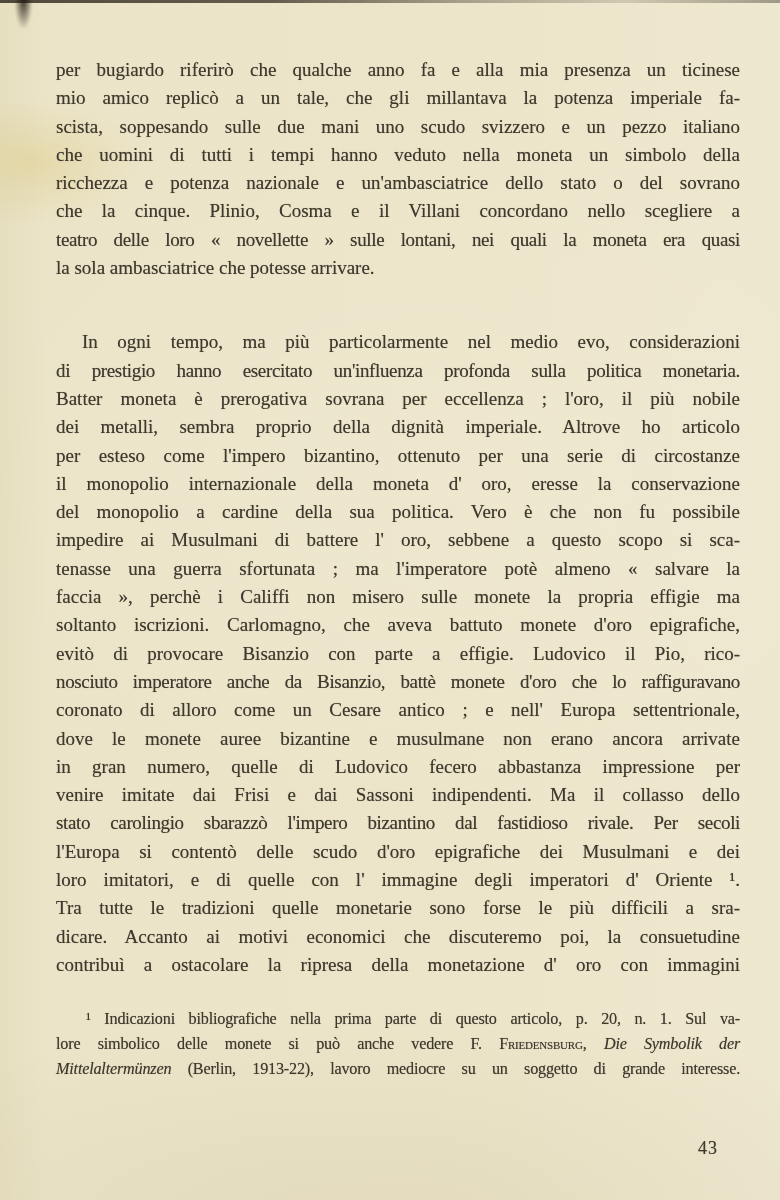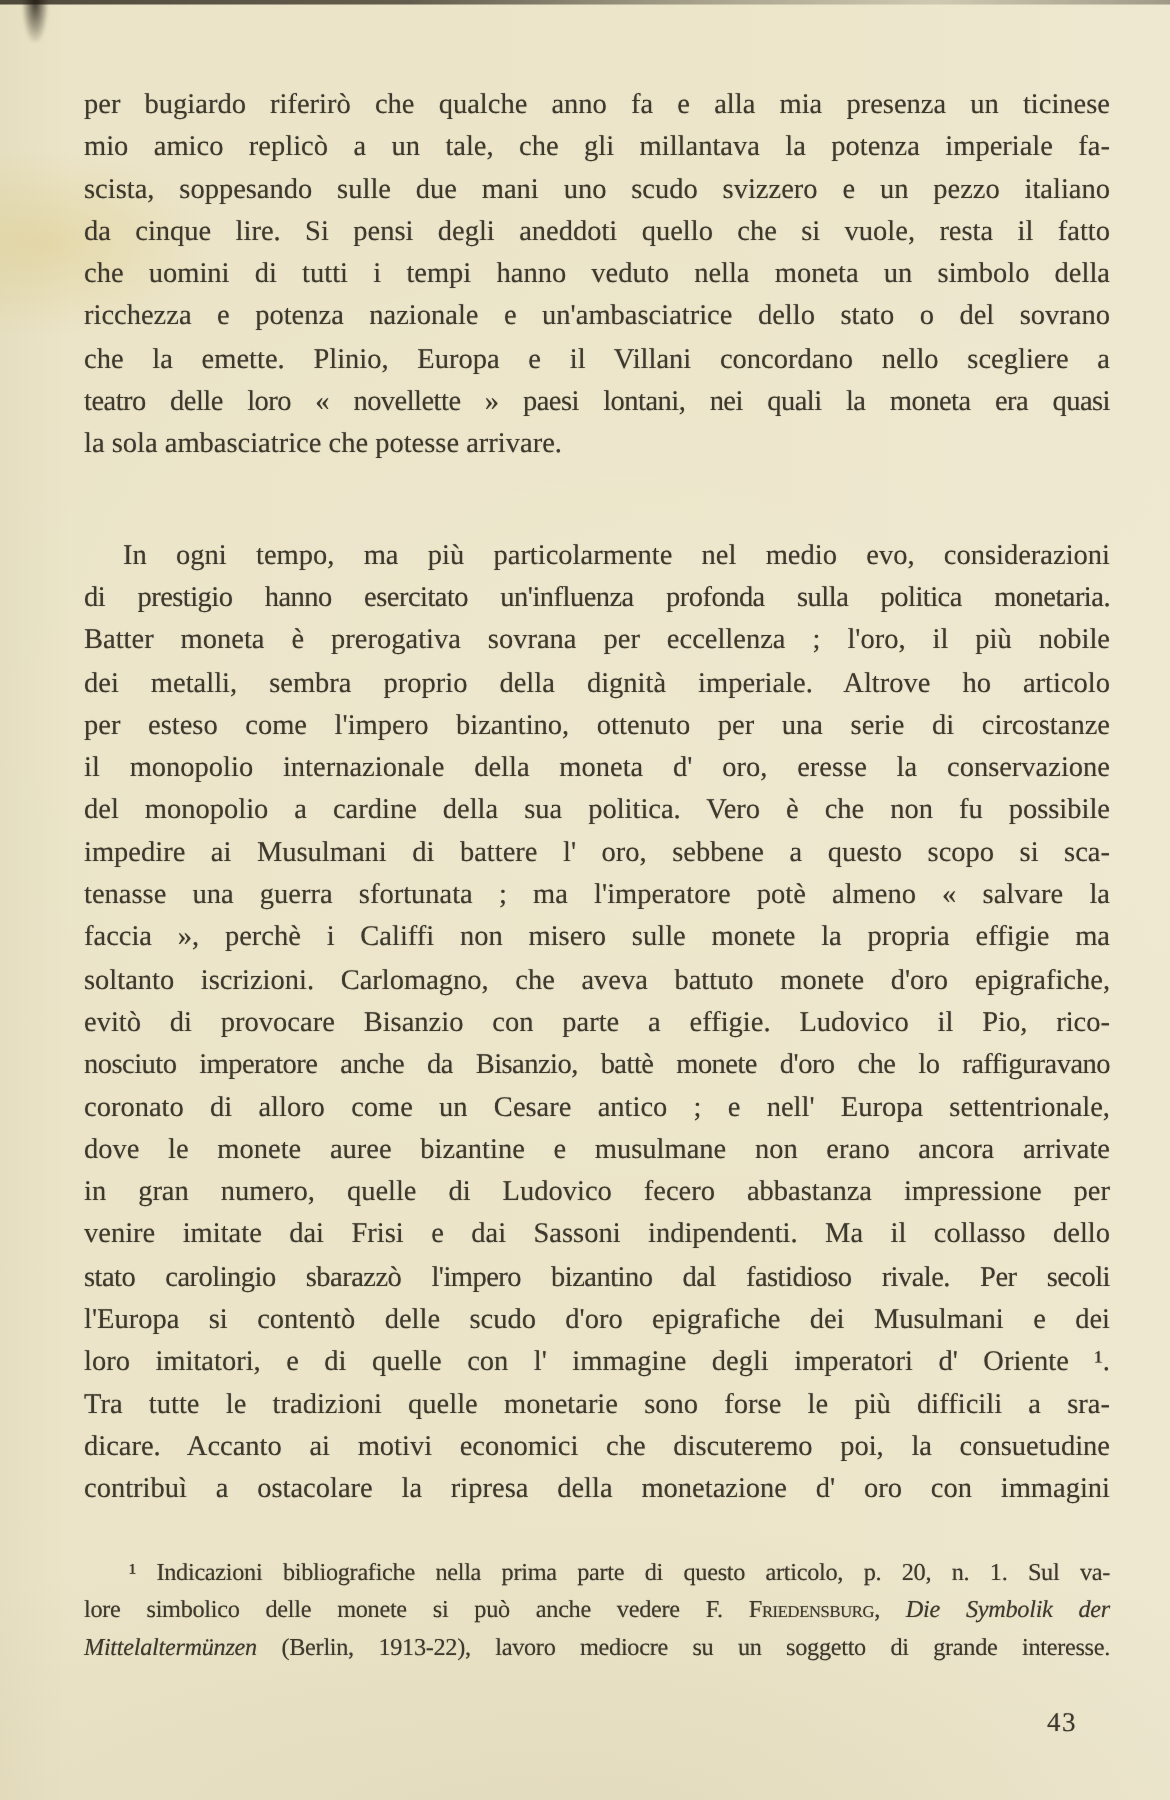--- a/index.html
+++ b/index.html
@@ -81,25 +81,24 @@
 <div class="page">
   <div class="top-edge-line"></div>
   <div class="corner-smudge"></div>
 
   <div class="text-block">
     <div id="paragraphs">
         <div class="paragraph">
           <div class="line">per bugiardo riferirò che qualche anno fa e alla mia presenza un ticinese</div>
           <div class="line">mio amico replicò a un tale, che gli millantava la potenza imperiale fa-</div>
           <div class="line">scista, soppesando sulle due mani uno scudo svizzero e un pezzo italiano</div>
-          <div class="line">da cinque lire. Si pensi degli aneddoti quello che si vuole, resta il fatto</div>
           <div class="line">che uomini di tutti i tempi hanno veduto nella moneta un simbolo della</div>
           <div class="line">ricchezza e potenza nazionale e un'ambasciatrice dello stato o del sovrano</div>
-          <div class="line">che la emette. Plinio, Europa e il Villani concordano nello scegliere a</div>
-          <div class="line tight">teatro delle loro « novellette » paesi lontani, nei quali la moneta era quasi</div>
+          <div class="line">che la cinque. Plinio, Cosma e il Villani concordano nello scegliere a</div>
+          <div class="line tight">teatro delle loro « novellette » sulle lontani, nei quali la moneta era quasi</div>
           <div class="line noju">la sola ambasciatrice che potesse arrivare.</div>
         </div>
         <div class="paragraph">
           <div class="line indent">In ogni tempo, ma più particolarmente nel medio evo, considerazioni</div>
           <div class="line tight">di prestigio hanno esercitato un'influenza profonda sulla politica monetaria.</div>
           <div class="line">Batter moneta è prerogativa sovrana per eccellenza ; l'oro, il più nobile</div>
           <div class="line">dei metalli, sembra proprio della dignità imperiale. Altrove ho articolo</div>
           <div class="line">per esteso come l'impero bizantino, ottenuto per una serie di circostanze</div>
           <div class="line">il monopolio internazionale della moneta d' oro, eresse la conservazione</div>
           <div class="line">del monopolio a cardine della sua politica. Vero è che non fu possibile</div>

